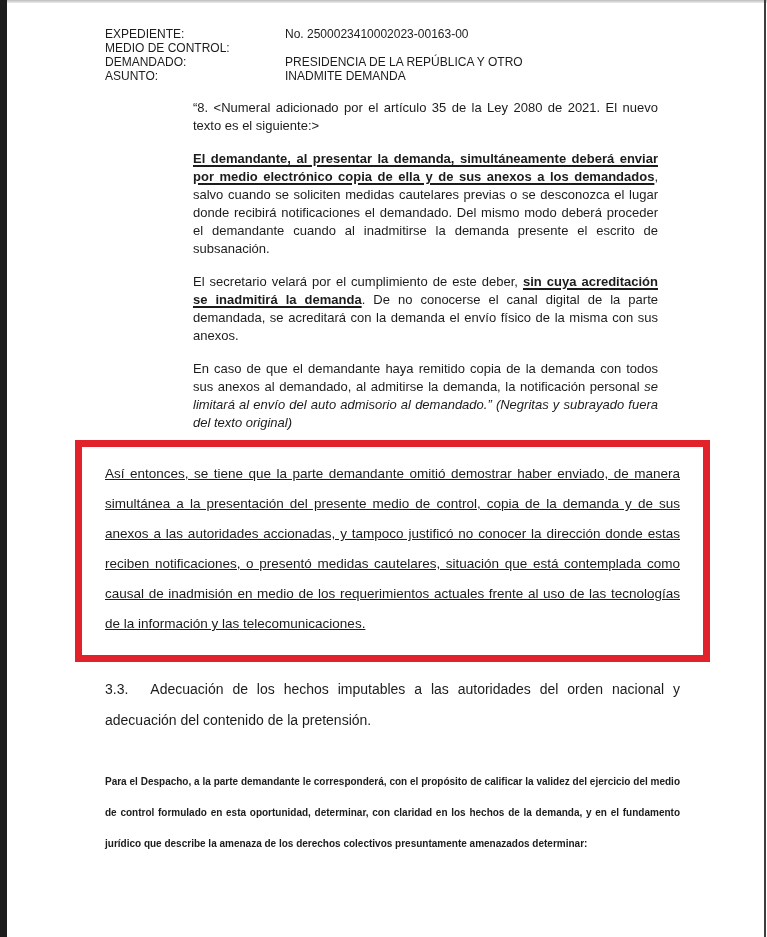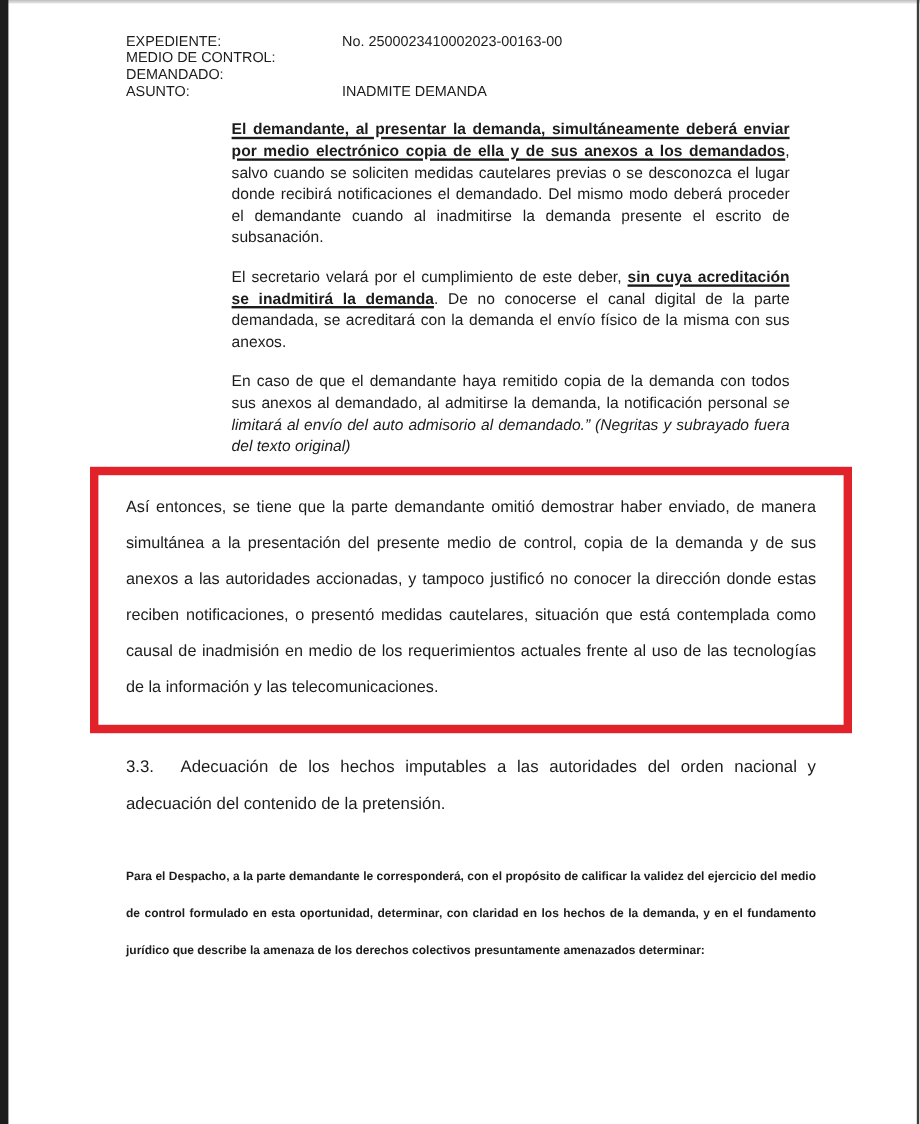--- a/index.html
+++ b/index.html
@@ -25,20 +25,21 @@
   .quote p { margin:0 0 15px 0; }
   .quote p:last-child { margin-bottom:0;margin-top:13px; }
   .bu { font-weight:bold; text-decoration:underline; text-decoration-thickness:1.5px; text-underline-offset:2px; }
   .it { font-style:italic; }
 
   .hl-box {
     margin:8px 0 0 -30px;
     width:635px;
     border:7px solid #e1222a;
     padding:12px 23px 16px 23px;
+    text-decoration:underline;
   }
   .hl-box p { font-size:13.5px; line-height:30px; text-align:justify; }
 
   .sec-heading { margin-top:12px; font-weight:normal; font-size:14px; line-height:31px; text-align:justify; }
   .sec-num { margin-right:22px; }
 
   .body-para { margin-top:30px; font-size:10px; line-height:31px; text-align:justify;font-weight:bold; }
 </style>
 </head>
 <body>
@@ -52,28 +53,32 @@
   <div class="case-header">
     <div class="case-row">
       <span class="case-label">EXPEDIENTE:</span>
       <span class="case-value">No. 2500023410002023-00163-00</span>
     </div>
     <div class="case-row">
       <span class="case-label">MEDIO DE CONTROL:</span>
     </div>
     <div class="case-row">
       <span class="case-label">DEMANDADO:</span>
+      <span class="case-value">PRESIDENCIA DE LA REPÚBLICA Y OTRO</span>
     </div>
     <div class="case-row">
       <span class="case-label">ASUNTO:</span>
       <span class="case-value">INADMITE DEMANDA</span>
     </div>
   </div>
 
   <div class="quote">
+    <p>
+      <span>“8. &lt;Numeral adicionado por el artículo 35 de la Ley 2080 de 2021. El nuevo texto es el siguiente:&gt;</span>
+    </p>
     <p>
       <span class="bu">El demandante, al presentar la demanda, simultáneamente deberá enviar por medio electrónico copia de ella y de sus anexos a los demandados</span><span>, salvo cuando se soliciten medidas cautelares previas o se desconozca el lugar donde recibirá notificaciones el demandado. Del mismo modo deberá proceder el demandante cuando al inadmitirse la demanda presente el escrito de subsanación.</span>
     </p>
     <p>
       <span>El secretario velará por el cumplimiento de este deber, </span><span class="bu">sin cuya acreditación se inadmitirá la demanda</span><span>. De no conocerse el canal digital de la parte demandada, se acreditará con la demanda el envío físico de la misma con sus anexos.</span>
     </p>
     <p>
       <span>En caso de que el demandante haya remitido copia de la demanda con todos sus anexos al demandado, al admitirse la demanda, la notificación personal </span><span class="it">se limitará al envío del auto admisorio al demandado.” (Negritas y subrayado fuera del texto original)</span>
     </p>
   </div>

